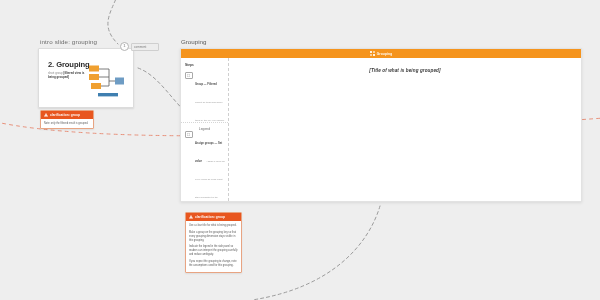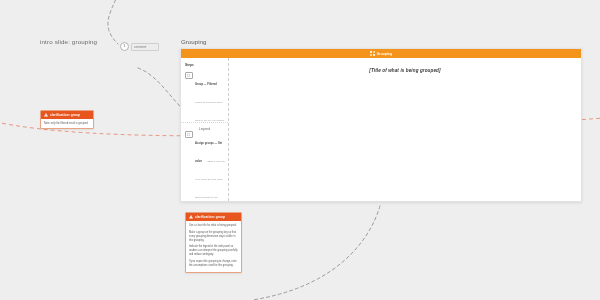--- a/index.html
+++ b/index.html
@@ -122,20 +122,38 @@
   <svg class="svg-layer" viewBox="0 0 600 300">
     <path d="M118,-6 C110,14 100,26 118,44" fill="none" stroke="#9b9b9b" stroke-width="1" stroke-dasharray="3 3" stroke-linecap="round"></path>
     <path d="M138,68 C160,76 172,102 196,122" fill="none" stroke="#9b9b9b" stroke-width="1" stroke-dasharray="3 3" stroke-linecap="round"></path>
     <path d="M-4,122 C90,142 300,140 604,118" fill="none" stroke="#e8927c" stroke-width="1" stroke-dasharray="3 4" stroke-linecap="round"></path>
     <path d="M380,206 C368,246 330,288 252,300" fill="none" stroke="#9b9b9b" stroke-width="1" stroke-dasharray="3 3" stroke-linecap="round"></path>
   </svg>
 
   <div class="slide-group">
     <div class="slide-caption">intro slide: grouping</div>
 
+    <div class="slide-card">
+      <div class="slide-title">2. Grouping</div>
+      <div class="slide-sub">
+        <span>short group</span>
+        <b>[filtered view is being grouped]</b>
+      </div>
+
+      <svg class="slide-diagram" viewBox="0 0 40 38">
+        <path d="M12,7 L22,7 L22,19 L28,19" fill="none" stroke="#5a5a5a" stroke-width=".8"></path>
+        <path d="M12,15 L22,15" fill="none" stroke="#5a5a5a" stroke-width=".8"></path>
+        <path d="M12,24 L22,24 L22,19" fill="none" stroke="#5a5a5a" stroke-width=".8"></path>
+        <rect x="2" y="3.5" width="10" height="6" fill="#f0a030"></rect>
+        <rect x="2" y="12" width="10" height="6" fill="#f0a030"></rect>
+        <rect x="4" y="21" width="10" height="6" fill="#f0a030"></rect>
+        <rect x="28" y="15.5" width="9" height="7" fill="#6e9cc4"></rect>
+        <rect x="11" y="31" width="20" height="3.4" fill="#3f7fb0"></rect>
+      </svg>
+    </div>
 
     <div class="badge">
       <span class="badge-dot">1</span>
       <span class="badge-chip">comment</span>
     </div>
   </div>
 
   <div class="note note-small">
     <div class="note-head">
       <svg width="4" height="4" viewBox="0 0 10 10">

